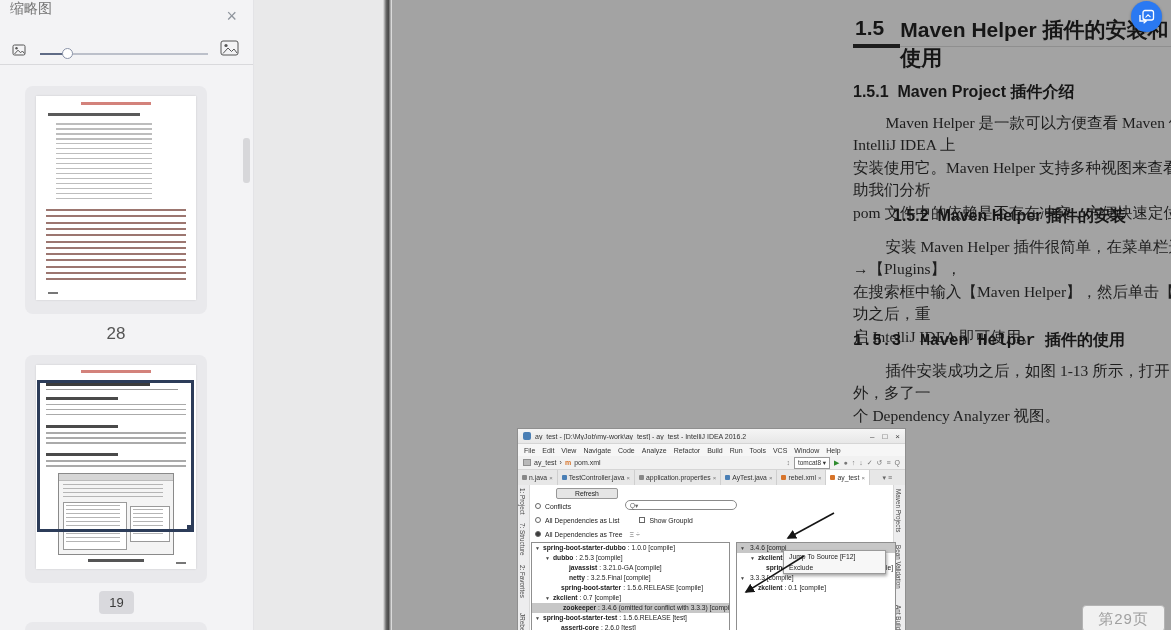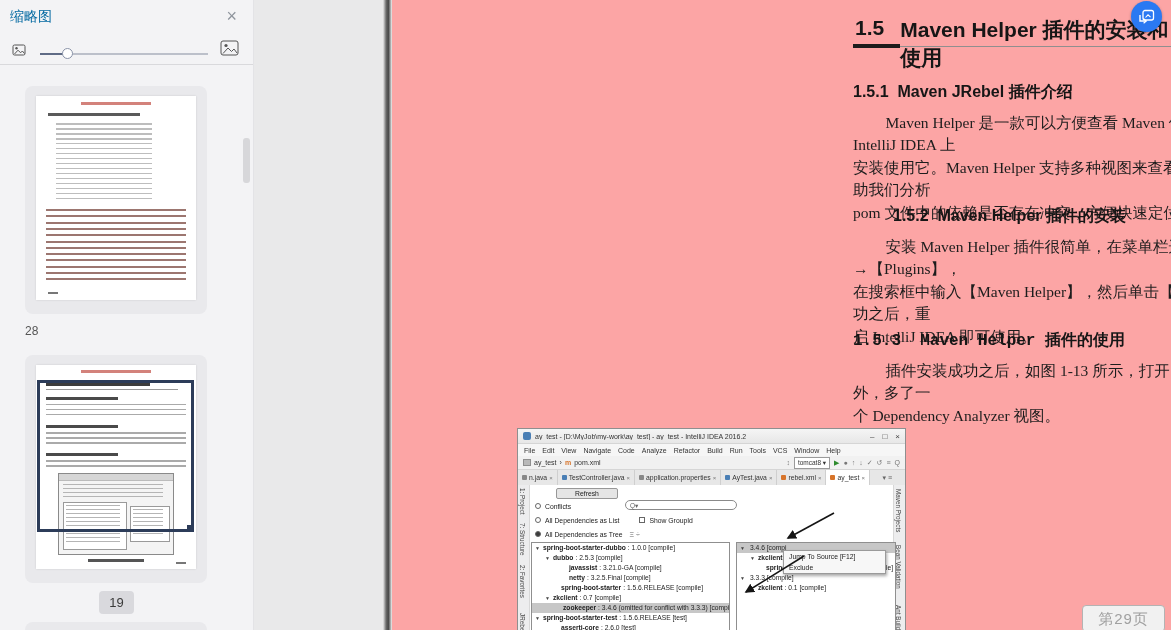--- a/index.html
+++ b/index.html
@@ -2,44 +2,44 @@
 <html><head>
 <meta charset="utf-8">
 <style>
   html,body{margin:0;padding:0;}
   .stage{position:relative;width:1171px;height:630px;overflow:hidden;background:#e9e9ea;
          font-family:"Liberation Sans",sans-serif;}
 
   
   .sidebar{position:absolute;left:0;top:0;width:253px;height:630px;background:#f3f3f5;border-right:1px solid #e3e3e6;}
   .sb-header{position:relative;height:33px;}
-  .sb-title{position:absolute;left:10px;top:8px;font-size:14px;color:#0369a1;}
+  .sb-title{position:absolute;left:10px;top:0;font-size:14px;color:#737373;}
   .sb-close{position:absolute;right:16px;top:4px;font-size:18px;color:#8f959d;cursor:pointer;line-height:24px;}
   .sb-zoom{position:absolute;left:0;top:33px;width:100%;height:31px;border-bottom:1px solid #d9d9dc;}
   .zi-small{position:absolute;left:12px;top:9px;}
   .zi-big{position:absolute;right:14px;top:7px;}
   .slider{position:absolute;left:40px;top:20px;width:168px;height:2px;}
   .slider .trk-l{position:absolute;left:0;top:0;width:28px;height:2px;background:#5f6b85;}
   .slider .trk-r{position:absolute;left:28px;top:0;right:0;height:2px;background:#bcc0ca;}
   .slider .knob{position:absolute;left:22px;top:-5px;width:11px;height:11px;border-radius:50%;background:#fff;border:1.5px solid #8a93a8;box-sizing:border-box;}
   .card{position:absolute;left:25px;width:182px;background:#e9e9ec;border-radius:8px;}
   .tpage{position:absolute;left:11px;top:10px;width:160px;height:204px;background:#ffffff;box-shadow:0 0 2px rgba(0,0,0,.12);}
   .ln{position:absolute;}
   .lines{position:absolute;}
-  .pg-label{position:absolute;left:25px;width:182px;font-size:12px;color:#555;}
+  .pg-label{position:absolute;left:25px;width:182px;text-align:center;font-size:17px;color:#555;}
   .pg-pill{position:absolute;left:99px;top:591px;width:35px;height:23px;line-height:23px;background:#d9d9dd;border-radius:4px;text-align:center;font-size:13px;color:#3a3a3a;}
   .viewport-rect{position:absolute;left:12px;top:25px;width:157px;height:152px;border:3px solid #2c3c59;box-sizing:border-box;}
   .viewport-handle{position:absolute;right:-3px;bottom:-3px;width:7px;height:7px;background:#2c3c59;}
   .sb-scroll{position:absolute;left:243px;top:138px;width:7px;height:45px;border-radius:3px;background:#d7d7da;}
   .card30{position:absolute;left:25px;top:622px;width:182px;height:8px;border-radius:8px 8px 0 0;background:#e9e9ec;}
 
   
   .gutter{position:absolute;left:383px;top:0;width:9px;height:630px;
           background:linear-gradient(90deg,#e9e9ea,#6a6a6a 35%,#474747 60%,#f2f2f2);}
-  .paper{position:absolute;left:392px;top:0;width:779px;height:630px;background:#fca5a5;}
+  .paper{position:absolute;left:392px;top:0;width:779px;height:630px;background:#a3a3a3;}
 
   .h1-row{position:absolute;left:463px;top:16px;display:flex;gap:16px;font-size:21px;font-weight:bold;color:#161616;}
   .h1-thin{position:absolute;left:461px;top:46px;width:506px;height:1px;background:#8f8f8f;}
   .h1-thick{position:absolute;left:461px;top:44px;width:47px;height:4px;background:#1c1c1c;}
   .h2{position:absolute;left:461px;font-size:16px;font-weight:bold;color:#161616;white-space:pre;}
   .para{position:absolute;left:461px;width:510px;font-family:"Liberation Serif",serif;font-size:15.5px;line-height:22.4px;color:#1d1d1d;}
   .para .first{text-indent:2.1em;}
 
   
   .figure{position:absolute;left:517px;top:428px;width:389px;height:206px;background:#fff;border:1px solid #8f8f8f;box-sizing:border-box;font-family:"Liberation Sans",sans-serif;}
@@ -167,21 +167,21 @@
   <div class="gutter"></div>
   <div class="paper">
 
     <div class="h1-row">
       <span>1.5</span>
       <span>Maven Helper 插件的安装和使用</span>
     </div>
     <div class="h1-thin"></div>
     <div class="h1-thick"></div>
 
-    <div class="h2" style="top:82px;">1.5.1  Maven JRebel 插件介绍</div>
+    <div class="h2" style="top:82px;">1.5.1  Maven Project 插件介绍</div>
     <div class="para" style="top:112px;">
       <div class="first">Maven Helper 是一款可以方便查看 Maven 依赖树的插件，可以在 IntelliJ IDEA 上</div>
       <div>安装使用它。Maven Helper 支持多种视图来查看 Maven 依赖，同时可以帮助我们分析</div>
       <div>pom 文件中的依赖是否存在冲突，方便快速定位错误。</div>
     </div>
 
     <div class="h2" style="top:206px;margin-left:40px;">1.5.2  Maven Helper 插件的安装</div>
     <div class="para" style="top:236px;">
       <div class="first">安装 Maven Helper 插件很简单，在菜单栏选择【File】→【Settings】→【Plugins】，</div>
       <div>在搜索框中输入【Maven Helper】，然后单击【Install】安装即可。安装成功之后，重</div>

